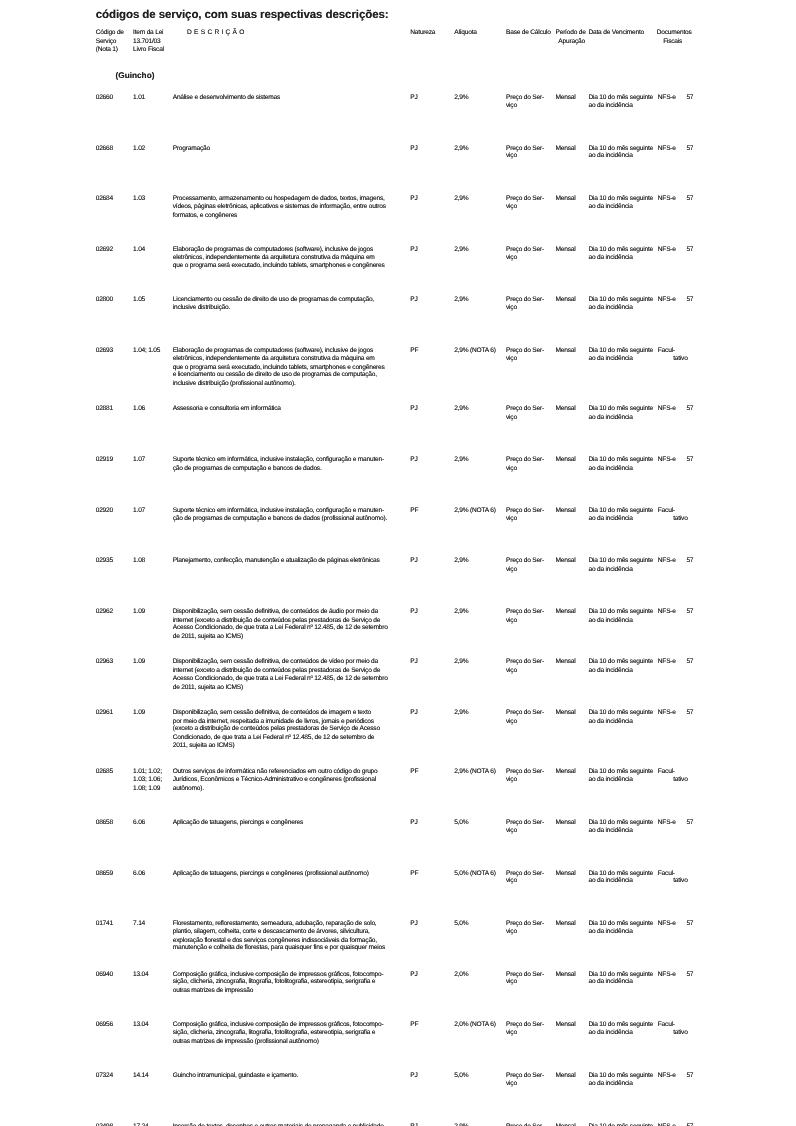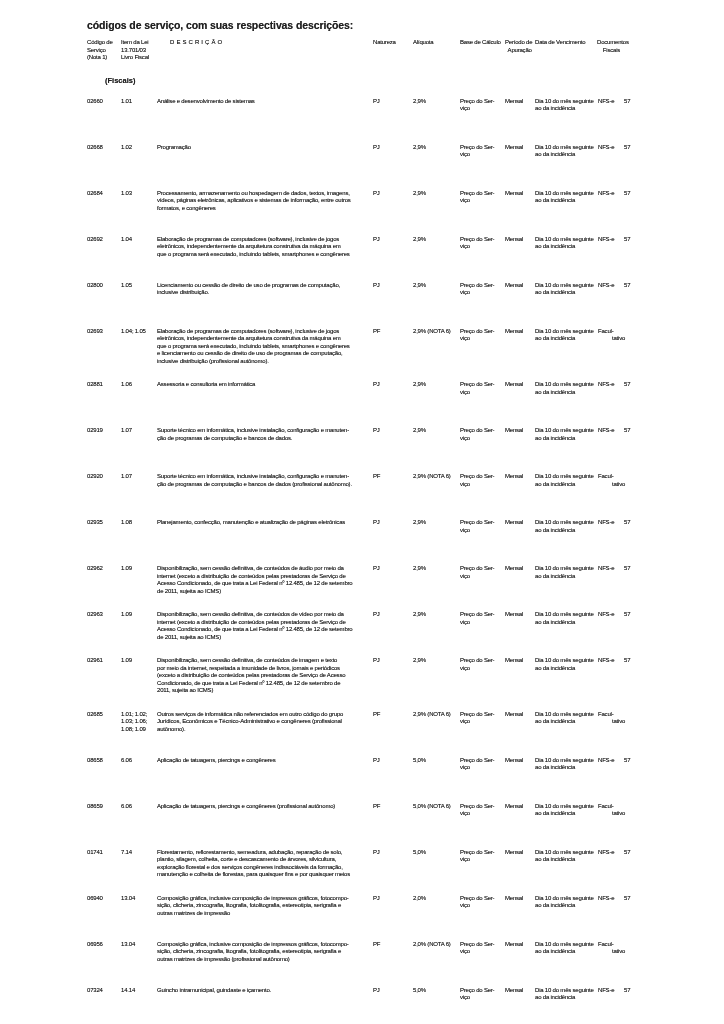--- a/index.html
+++ b/index.html
@@ -14,21 +14,21 @@
     position: absolute;
     left: 87px; top: 3px;
     width: 566px;
     color: #1f1f1f;
     text-shadow: 0 0 0.35px rgba(20,20,20,0.6);
   }
   .intro {
     font-size: 10.5px;
     font-weight: bold;
     letter-spacing: -0.1px;
-    margin: 16px 0 8px 0;
+    margin: 4px 0 8px 0;
     white-space: pre;
   }
   .grid {
     display: grid;
     grid-template-columns: 34px 36px 212px 42px 46px 47px 31px 62px 48px;
   }
   .cell {
     font-size: 6px;
     line-height: 7.5px;
     letter-spacing: -0.2px;
@@ -70,21 +70,21 @@
     <div class="cell c-nat">Natureza</div>
     <div class="cell c-rate">Alíquota</div>
     <div class="cell c-base">Base de Cálculo</div>
     <div class="cell c-per">Período de
   Apuração</div>
     <div class="cell c-due">Data de Vencimento</div>
     <div class="cell c-docs-h">Documentos
     Fiscais</div>
   </div>
 
-  <div class="modelo">(Fiscais)</div>
+  <div class="modelo">(Guincho)</div>
 
   <div id="table-body">
     <div class="grid row">
       <div class="cell c-code">02660</div>
       <div class="cell c-item">1.01</div>
       <div class="cell c-desc">Análise e desenvolvimento de sistemas</div>
       <div class="cell c-nat">PJ</div>
       <div class="cell c-rate">2,9%</div>
       <div class="cell c-base">Preço do Ser-
 viço</div>

